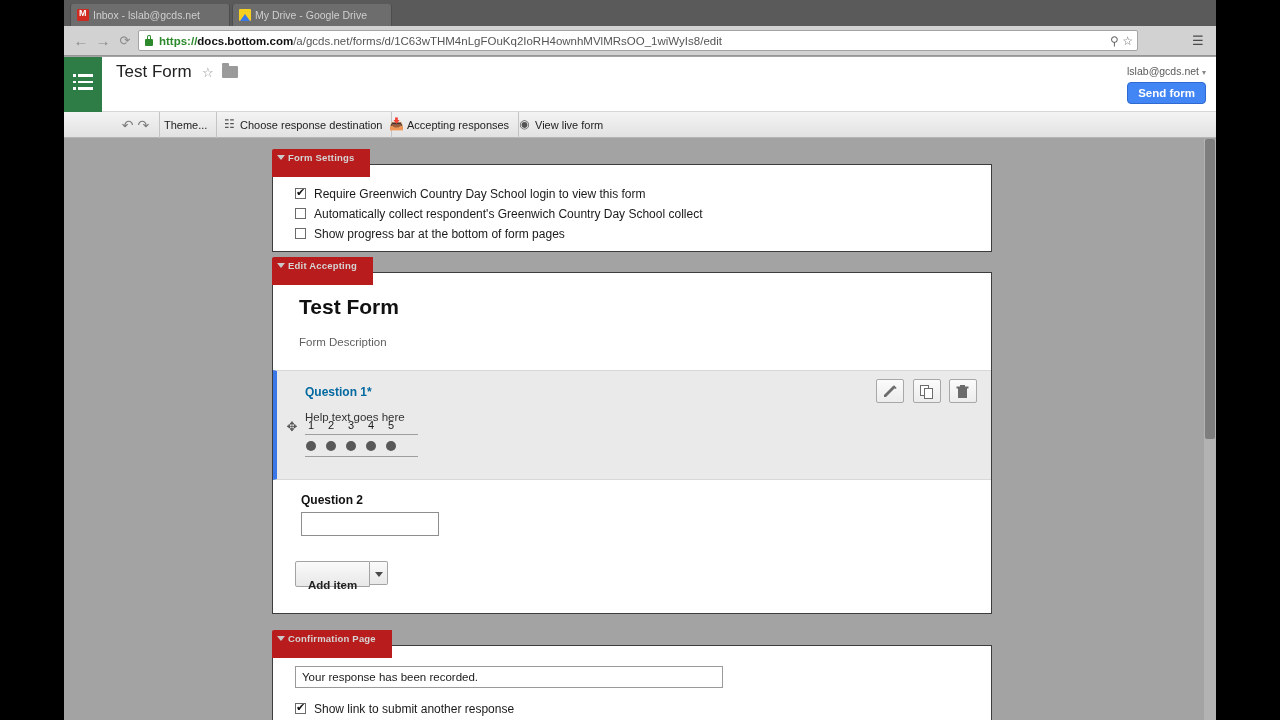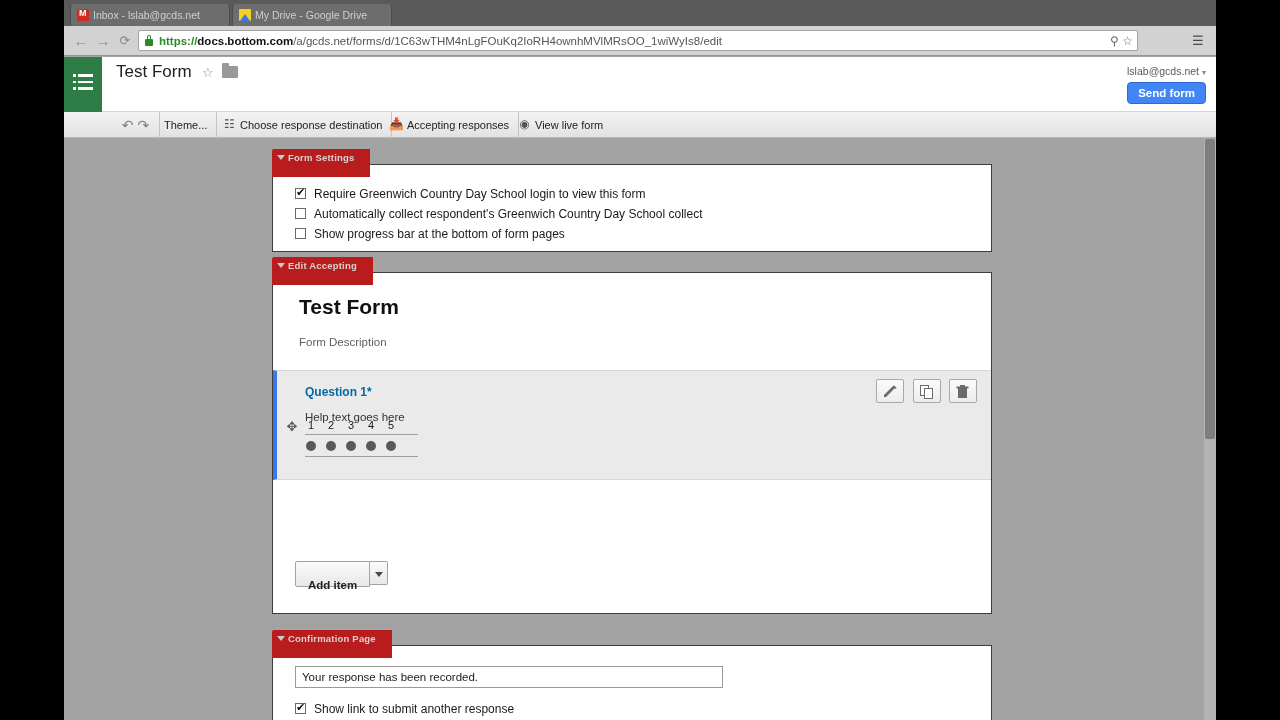--- a/index.html
+++ b/index.html
@@ -476,20 +476,24 @@
             <span class="act-btn">
               <svg width="16" height="14" viewBox="0 0 16 14">
                 <rect x="2" y="3" width="9" height="10" fill="#6b6b6b"></rect>
                 <rect x="0.5" y="1.5" width="12" height="2" fill="#6b6b6b"></rect>
                 <rect x="4" y="0" width="5" height="2" fill="#6b6b6b"></rect>
               </svg>
             </span>
           </div>
         </div>
 
+        <div id="q2">
+          <div class="q2-title">Question 2</div>
+          <div class="q2-input"></div>
+        </div>
 
         <div class="additem-wrap">
           <span class="additem">Add item</span><span class="additem-arrow"></span>
         </div>
       </div>
 
       <div class="panel" id="panel-confirm">
         <div class="panel-tab">
           <span class="tri"></span>
           <span>Confirmation Page</span>

